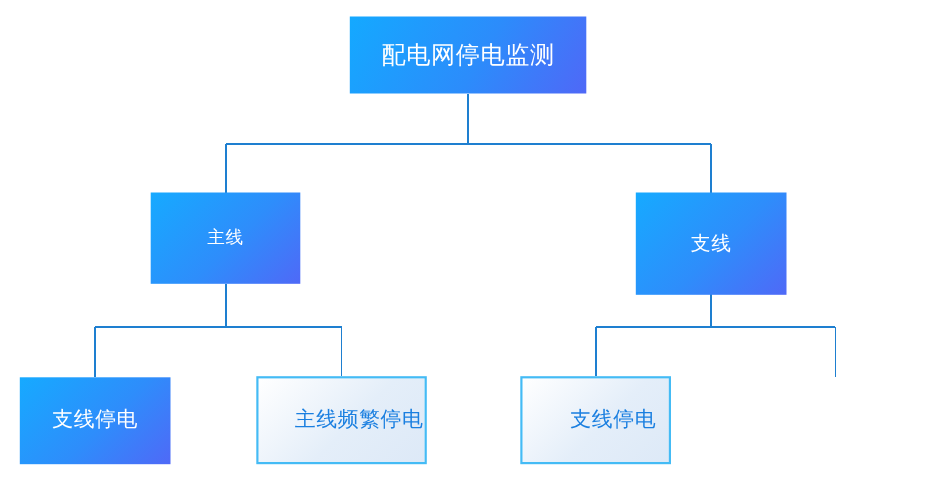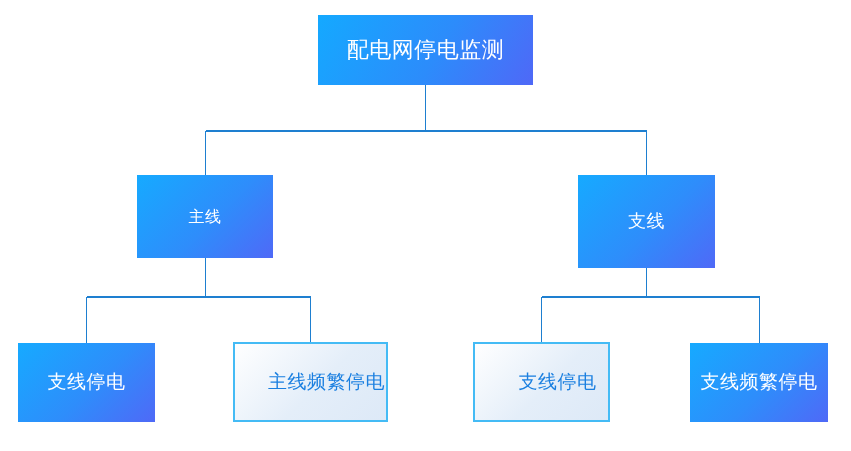--- a/index.html
+++ b/index.html
@@ -131,15 +131,14 @@
   <div class="node filled" id="node-main-line">主线</div>
 
   <div class="node filled" id="node-branch-line">支线</div>
 
   <div class="node filled" id="node-main-outage">支线停电</div>
 
   <div class="node light" id="node-main-frequent-outage">主线频繁停电</div>
 
   <div class="node light" id="node-branch-outage">支线停电</div>
 
-  <div class="node filled" id="node-branch-frequent-outage">支线频繁停电</div>
 
 </div>
 
 </body></html>

